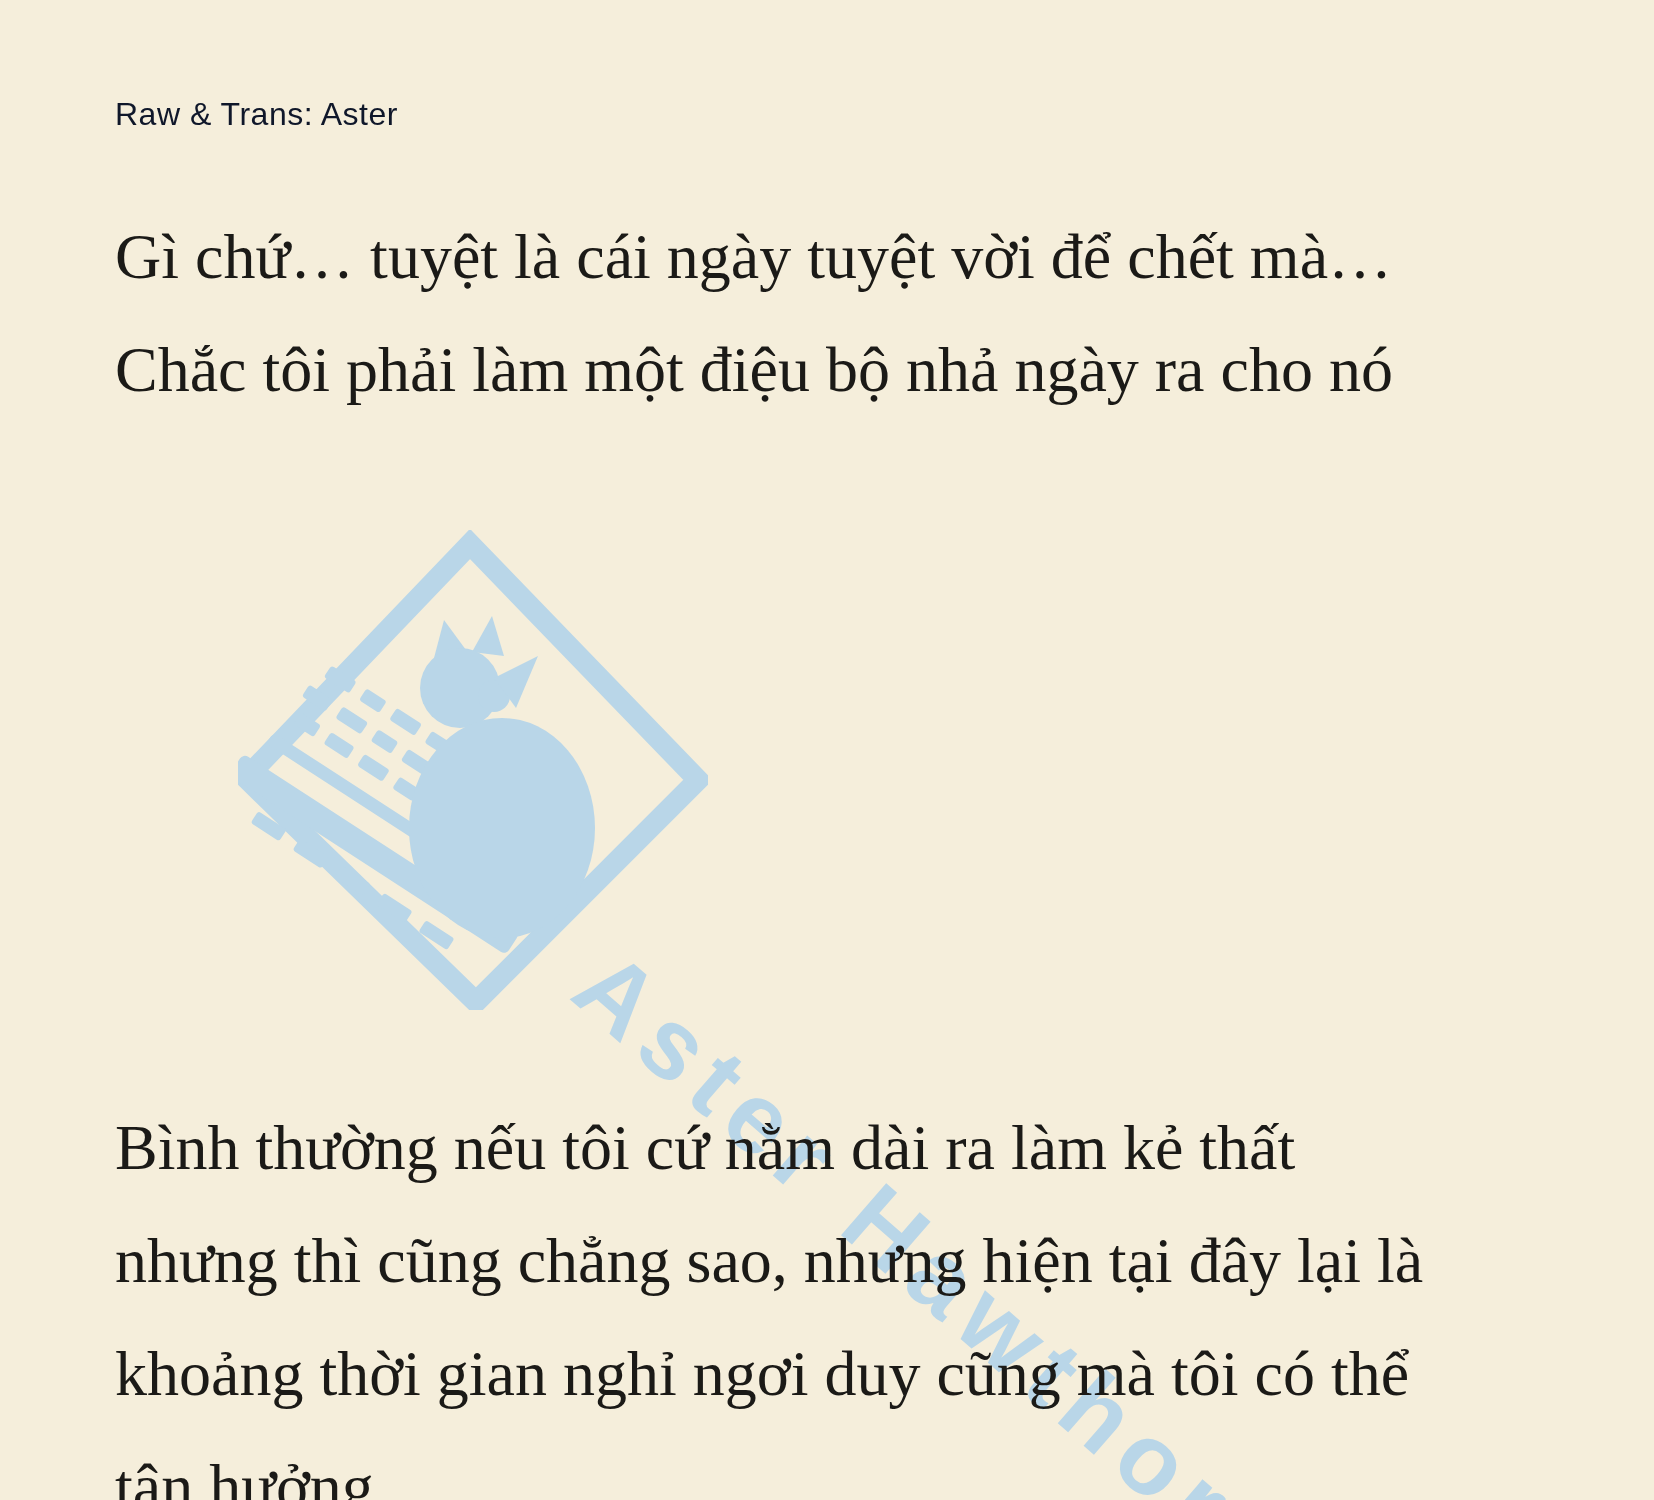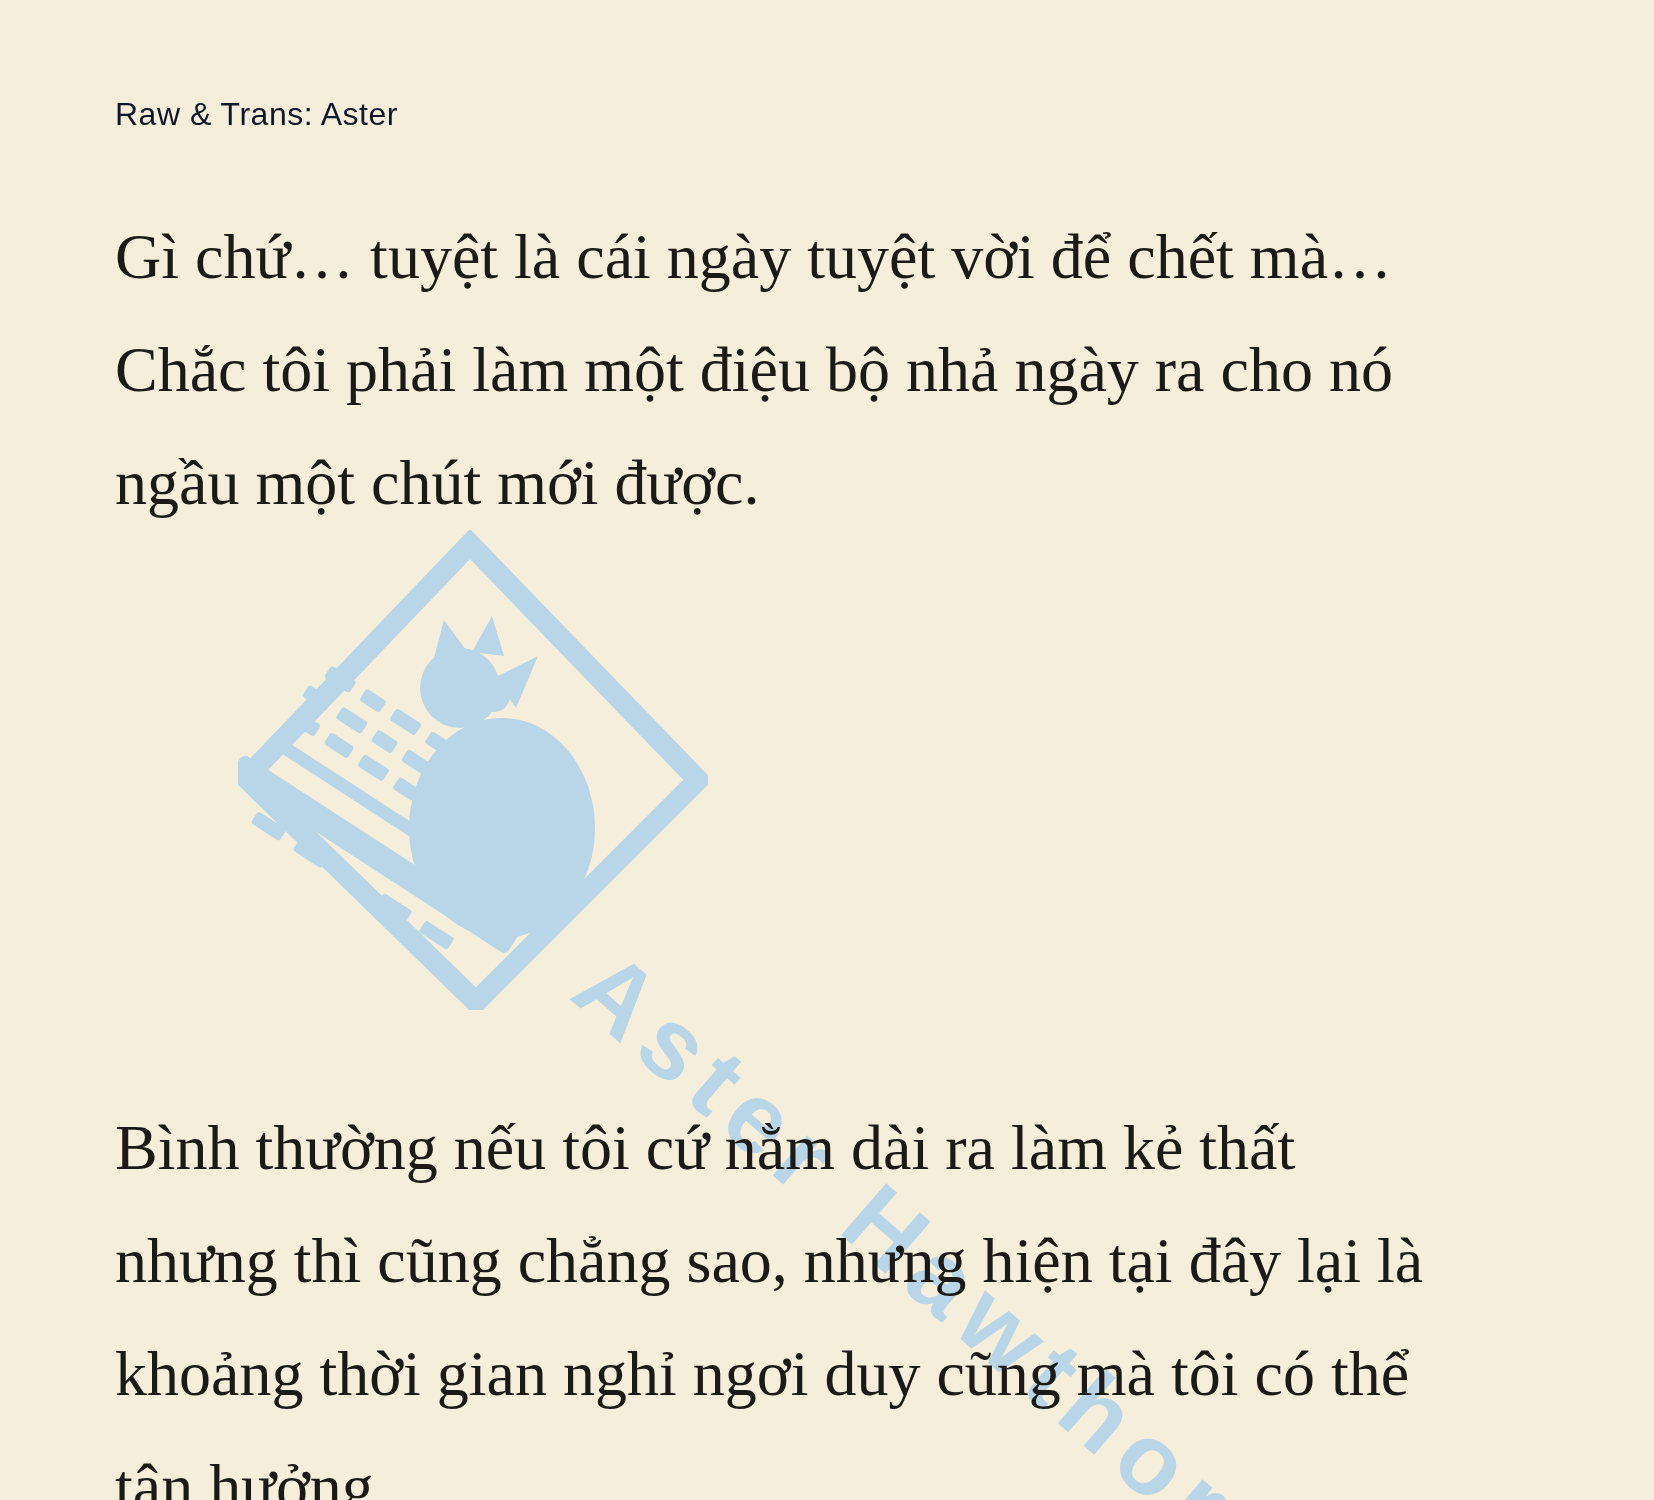--- a/index.html
+++ b/index.html
@@ -97,21 +97,20 @@
         <ellipse cx="264" cy="298" rx="93" ry="110"></ellipse>
       </g>
     </svg>
 
     <div class="wm-text">Aster Hawthorne</div>
   </div>
 
   <div class="para p1">
     <div class="line">Gì chứ… tuyệt là cái ngày tuyệt vời để chết mà…</div>
     <div class="line">Chắc tôi phải làm một điệu bộ nhả ngày ra cho nó</div>
-    <div class="line">ngầu một chút mới được.</div>
   </div>
 
 
   <div class="para p3">
     <div class="line">Bình thường nếu tôi cứ nằm dài ra làm kẻ thất</div>
     <div class="line">nhưng thì cũng chẳng sao, nhưng hiện tại đây lại là</div>
     <div class="line">khoảng thời gian nghỉ ngơi duy cũng mà tôi có thể</div>
     <div class="line">tận hưởng</div>
   </div>
 

